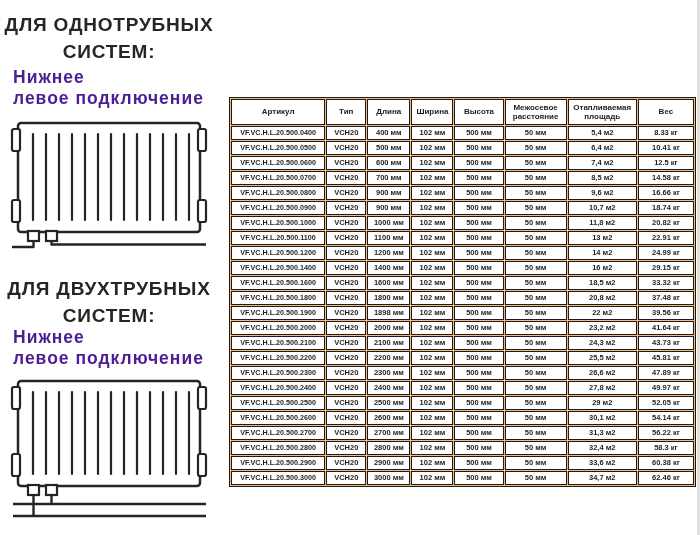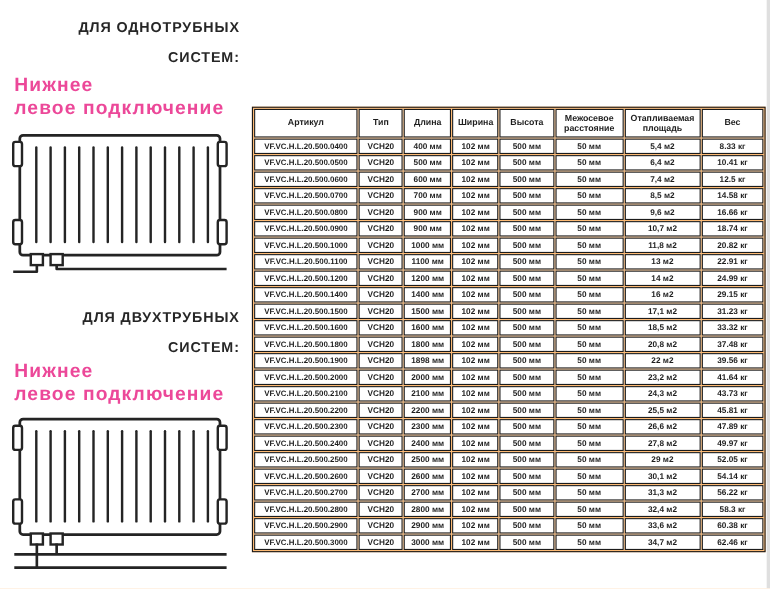--- a/index.html
+++ b/index.html
@@ -3,26 +3,26 @@
 <meta charset="utf-8">
 <style>
   html,body{margin:0;padding:0;background:#fff;}
   .canvas{
     position:relative;width:700px;height:535px;background:#ffffff;
     font-family:"Liberation Sans","DejaVu Sans",sans-serif;color:#232323;overflow:hidden;
   }
   
   .left-panel{position:absolute;left:0;top:0;width:222px;height:535px;}
   .sys-heading{
-    position:absolute;left:0;width:218px;text-align:right;
-    font-size:13px;font-weight:700;line-height:27px;letter-spacing:.8px;color:#262626;
+    position:absolute;left:0;width:218px;text-align:center;
+    font-size:19px;font-weight:700;line-height:27px;letter-spacing:.8px;color:#262626;
   }
   .sys-sub{
     position:absolute;left:13px;width:205px;text-align:left;
-    font-size:17.5px;font-weight:700;line-height:20.5px;letter-spacing:1px;color:#ec4899;
+    font-size:17.5px;font-weight:700;line-height:20.5px;letter-spacing:1px;color:#4c1d95;
   }
   .heading-1{top:11px;}
   .sub-1{top:67px;}
   .heading-2{top:275px;}
   .sub-2{top:327px;}
   .diagram{position:absolute;left:6px;}
   .diagram-1{top:119px;}
   .diagram-2{top:377px;}
   .diagram rect{fill:#ffffff;stroke:#242424;stroke-width:2.5;}
   .diagram rect.stub{stroke-width:2.2;}
@@ -246,30 +246,20 @@
             <td>VF.VC.H.L.20.500.1400</td>
             <td>VCH20</td>
             <td>1400 мм</td>
             <td>102 мм</td>
             <td>500 мм</td>
             <td>50 мм</td>
             <td>16 м2</td>
             <td>29.15 кг</td>
           </tr>
           <tr>
-            <td>VF.VC.H.L.20.500.1500</td>
-            <td>VCH20</td>
-            <td>1500 мм</td>
-            <td>102 мм</td>
-            <td>500 мм</td>
-            <td>50 мм</td>
-            <td>17,1 м2</td>
-            <td>31.23 кг</td>
-          </tr>
-          <tr>
             <td>VF.VC.H.L.20.500.1600</td>
             <td>VCH20</td>
             <td>1600 мм</td>
             <td>102 мм</td>
             <td>500 мм</td>
             <td>50 мм</td>
             <td>18,5 м2</td>
             <td>33.32 кг</td>
           </tr>
           <tr>

